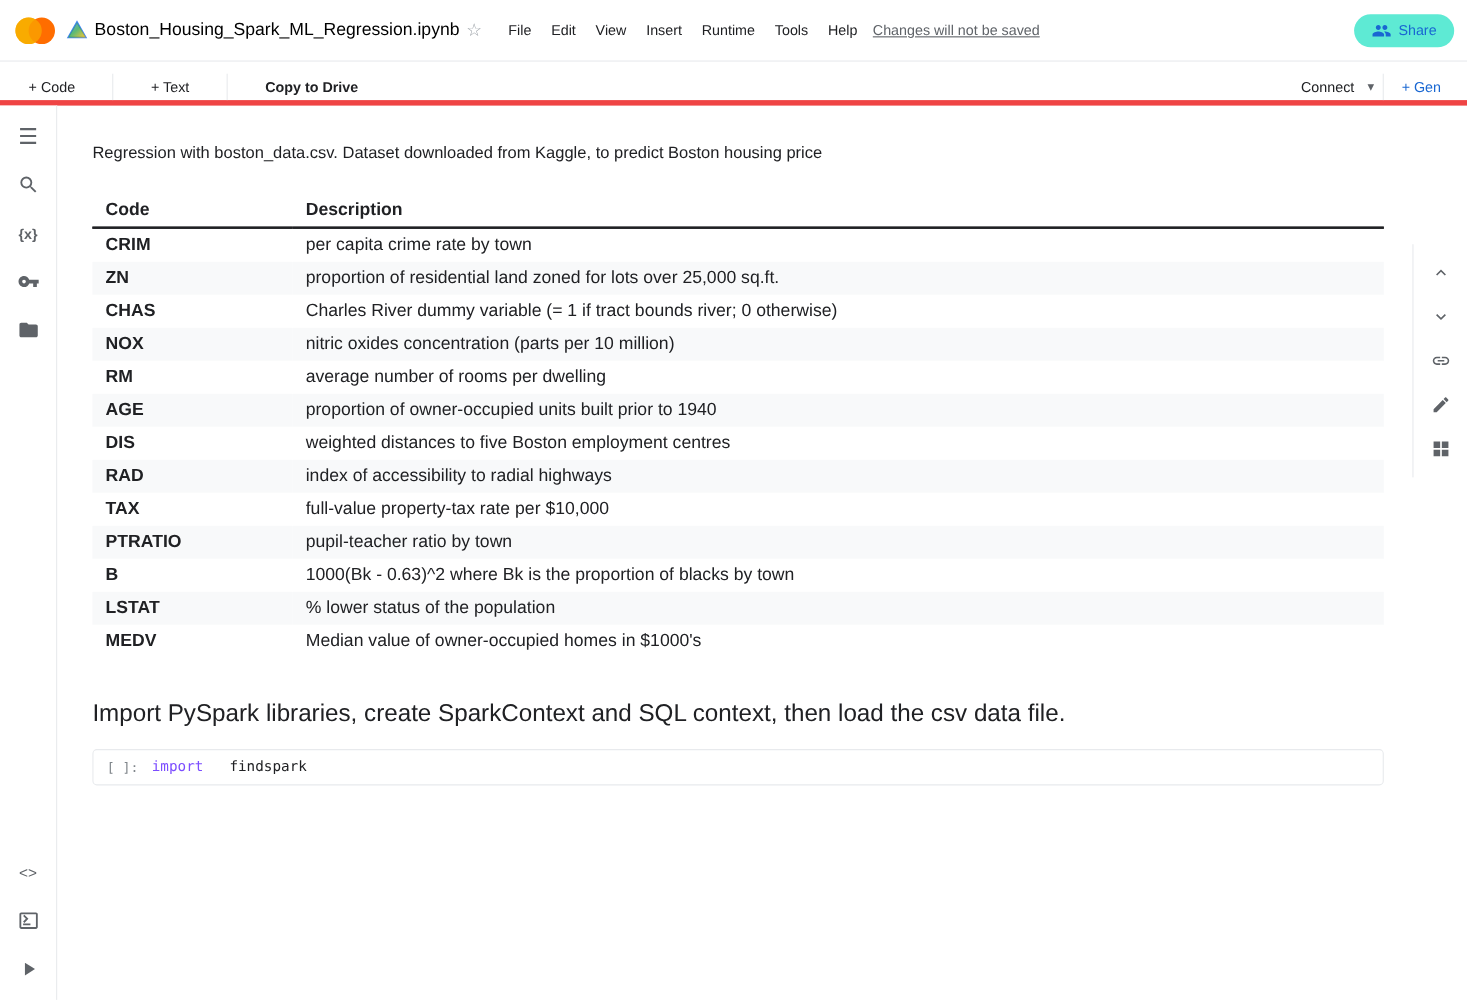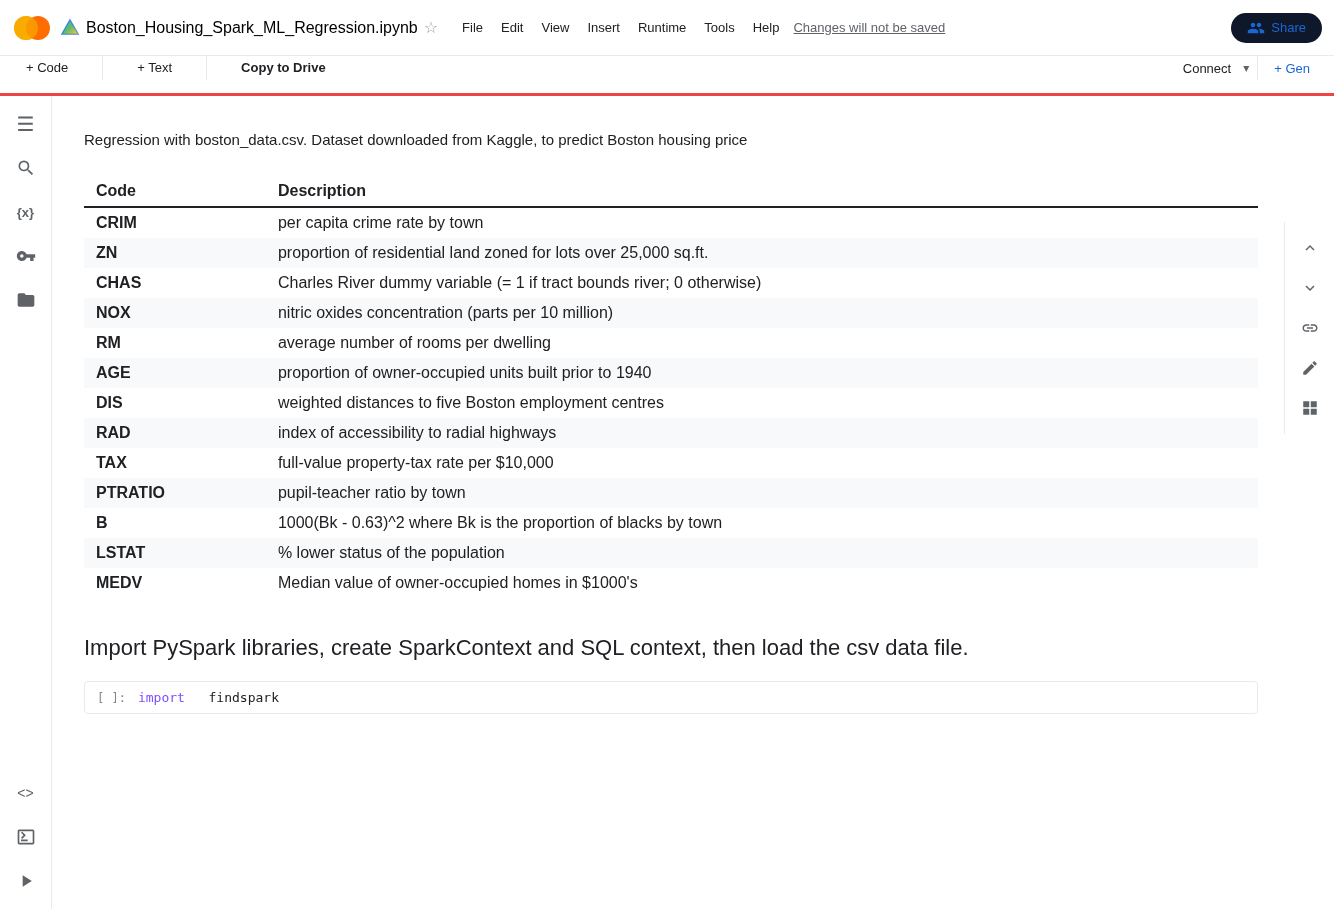--- a/index.html
+++ b/index.html
@@ -24,28 +24,28 @@
     #menu-bar {
       display: flex; align-items: center; gap: 2px; margin-left: 8px;
     }
     .menu-item { font-size: 13px; color: #202124; padding: 4px 8px; cursor: pointer; border-radius: 4px; }
 
     #changes-notice { font-size: 13px; color: #5f6368; margin-left: 4px; }
 
     #topbar-right { margin-left: auto; display: flex; align-items: center; gap: 8px; }
     #share-btn {
       display: flex; align-items: center; gap: 6px;
-      background: #0f172a; color: #1967d2; border: none;
+      background: #5eead4; color: #1967d2; border: none;
       padding: 6px 16px; border-radius: 20px; font-size: 13px; font-weight: 500; cursor: pointer;
     }
 
     
     #toolbar {
-      display: flex; align-items: flex-start; height: 40px;
-      padding: 0 16px; border-bottom: 3px solid #ef4444; gap: 20px;
+      display: flex; align-items: flex-end; height: 40px;
+      padding: 0 16px; border-bottom: 5px solid #ef4444; gap: 20px;
     }
     .toolbar-btn {
       display: flex; align-items: center; gap: 4px;
       font-size: 13px; color: #202124; padding: 4px 10px;
       border: none; background: none; cursor: pointer; border-radius: 4px;
     }
     .toolbar-sep { width: 1px; height: 24px; background: #e8eaed; margin: 0 4px; }
     #copy-drive-btn {
       font-size: 13px; color: #202124; padding: 4px 10px;
       border: none; background: none; cursor: pointer; border-radius: 4px; font-weight: bold;

